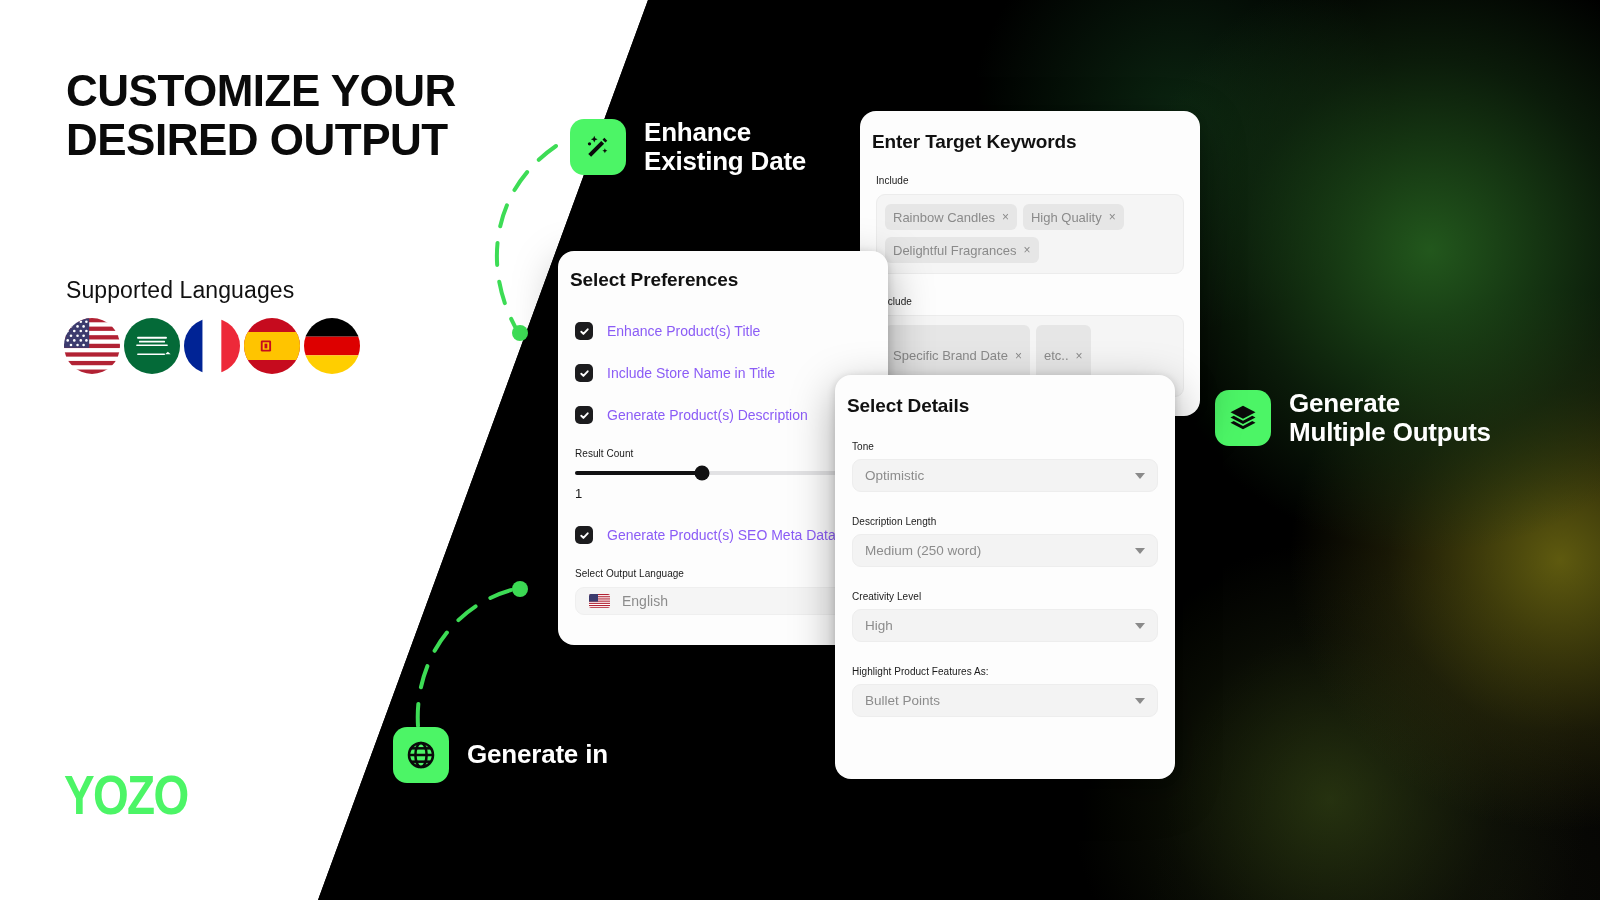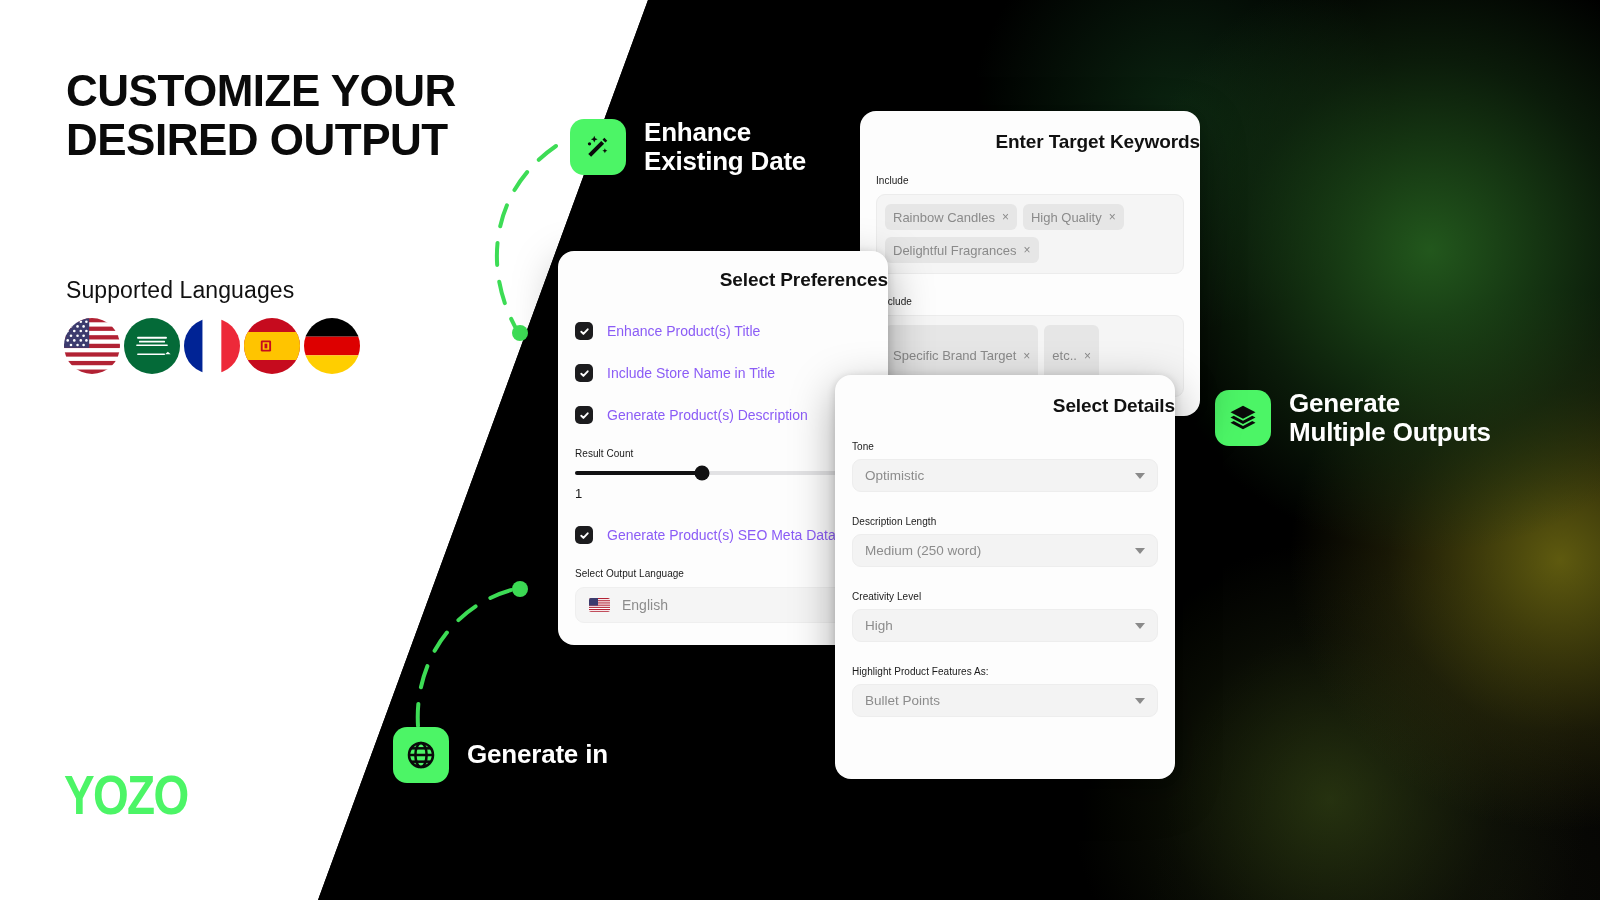--- a/index.html
+++ b/index.html
@@ -110,25 +110,26 @@
   #badge-outputs { left: 1215px; top: 389px; }
 
   
   .card {
     position: absolute;
     background: #fdfdfd;
     border-radius: 16px;
     box-shadow: 0 14px 44px rgba(0,0,0,0.34), 0 2px 8px rgba(0,0,0,0.16);
   }
   .card-title {
-    text-align: right;
+    text-align: left;
     font-size: 19px;
     font-weight: 700;
     color: #111;
     letter-spacing: -0.1px;
+    padding-left: 12px;
   }
   .field-label {
     font-size: 10px;
     color: #1a1a1a;
     letter-spacing: 0.05px;
   }
 
   
   #card-keywords { left: 860px; top: 111px; width: 340px; height: 305px; }
   #card-keywords .card-title { margin-top: 20px; }
@@ -185,21 +186,21 @@
     background: #111112;
     transform: translate(-50%, -50%);
   }
   .slider-value { font-size: 13px; color: #1a1a1a; margin-top: 11px; }
 
   .lang-select {
     margin-top: 8px;
     background: #f5f5f5;
     border: 1px solid #efefef;
     border-radius: 9px;
-    height: 36px;
+    height: 28px;
     display: flex; align-items: center; gap: 12px;
     padding: 0 13px;
   }
   .mini-flag { width: 21px; height: 14px; border-radius: 2px; overflow: hidden; flex: none; }
   .mini-flag svg { display: block; width: 100%; height: 100%; }
   .lang-name { font-size: 14px; color: #8c8c8c; }
 
   
   #card-details { left: 835px; top: 375px; width: 340px; height: 404px; }
   #card-details .card-title { margin-top: 20px; }
@@ -381,21 +382,21 @@
             <span class="x">×</span>
           </span>
         <span class="chip">
             <span>Delightful Fragrances</span>
             <span class="x">×</span>
           </span>
       </div>
       <div class="field-label" style="margin-top:22px;">Exclude</div>
       <div class="chipbox" style="margin-top:8px; min-height:82px;">
         <span class="chip">
-            <span>Specific Brand Target</span>
+            <span>Specific Brand Date</span>
             <span class="x">×</span>
           </span>
         <span class="chip">
             <span>etc..</span>
             <span class="x">×</span>
           </span>
       </div>
     </div>
   </div>
 

